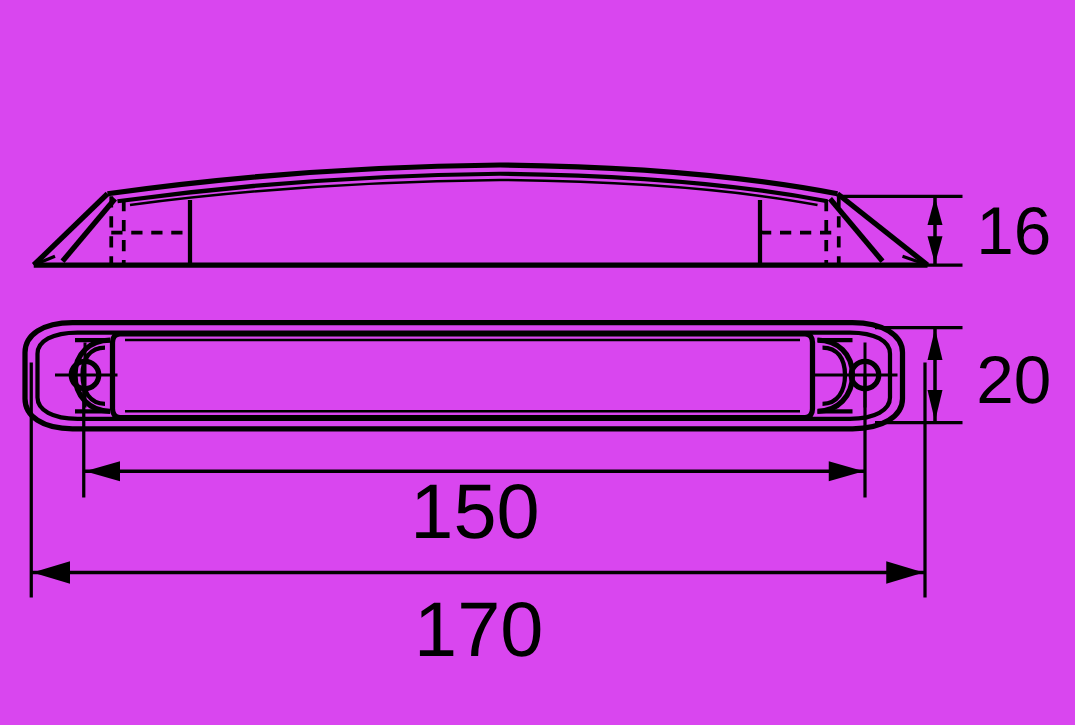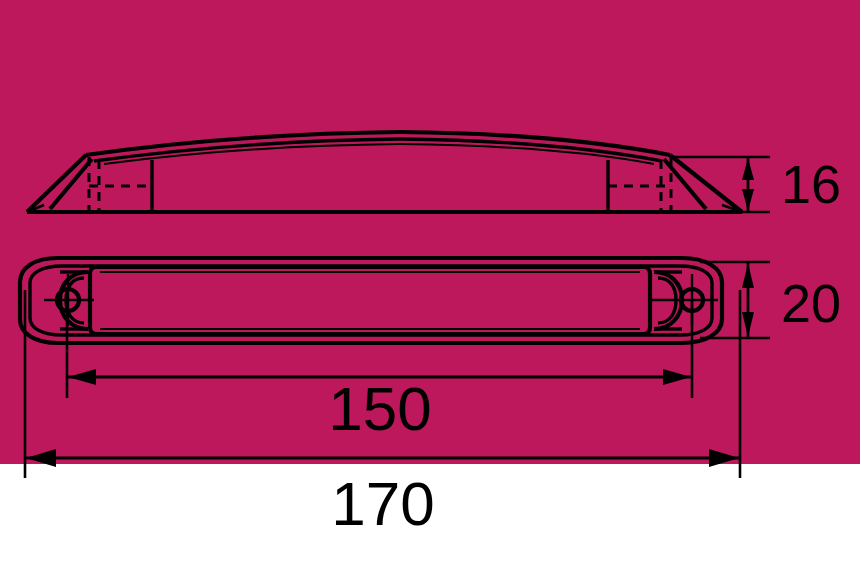--- a/index.html
+++ b/index.html
@@ -9,22 +9,22 @@
   }
   body {
     width: 860px;
     height: 580px;
     overflow: hidden;
     font-family: "Liberation Sans", sans-serif;
   }
   #drawing-root {
     position: relative;
     width: 860px;
-    height: 464px;
-    background: #be185d;
+    height: 580px;
+    background: #d946ef;
   }
   svg#tech-drawing {
     display: block;
     width: 860px;
     height: 580px;
   }
   .outline {
     fill: none;
     stroke: #000000;
     stroke-linecap: butt;

